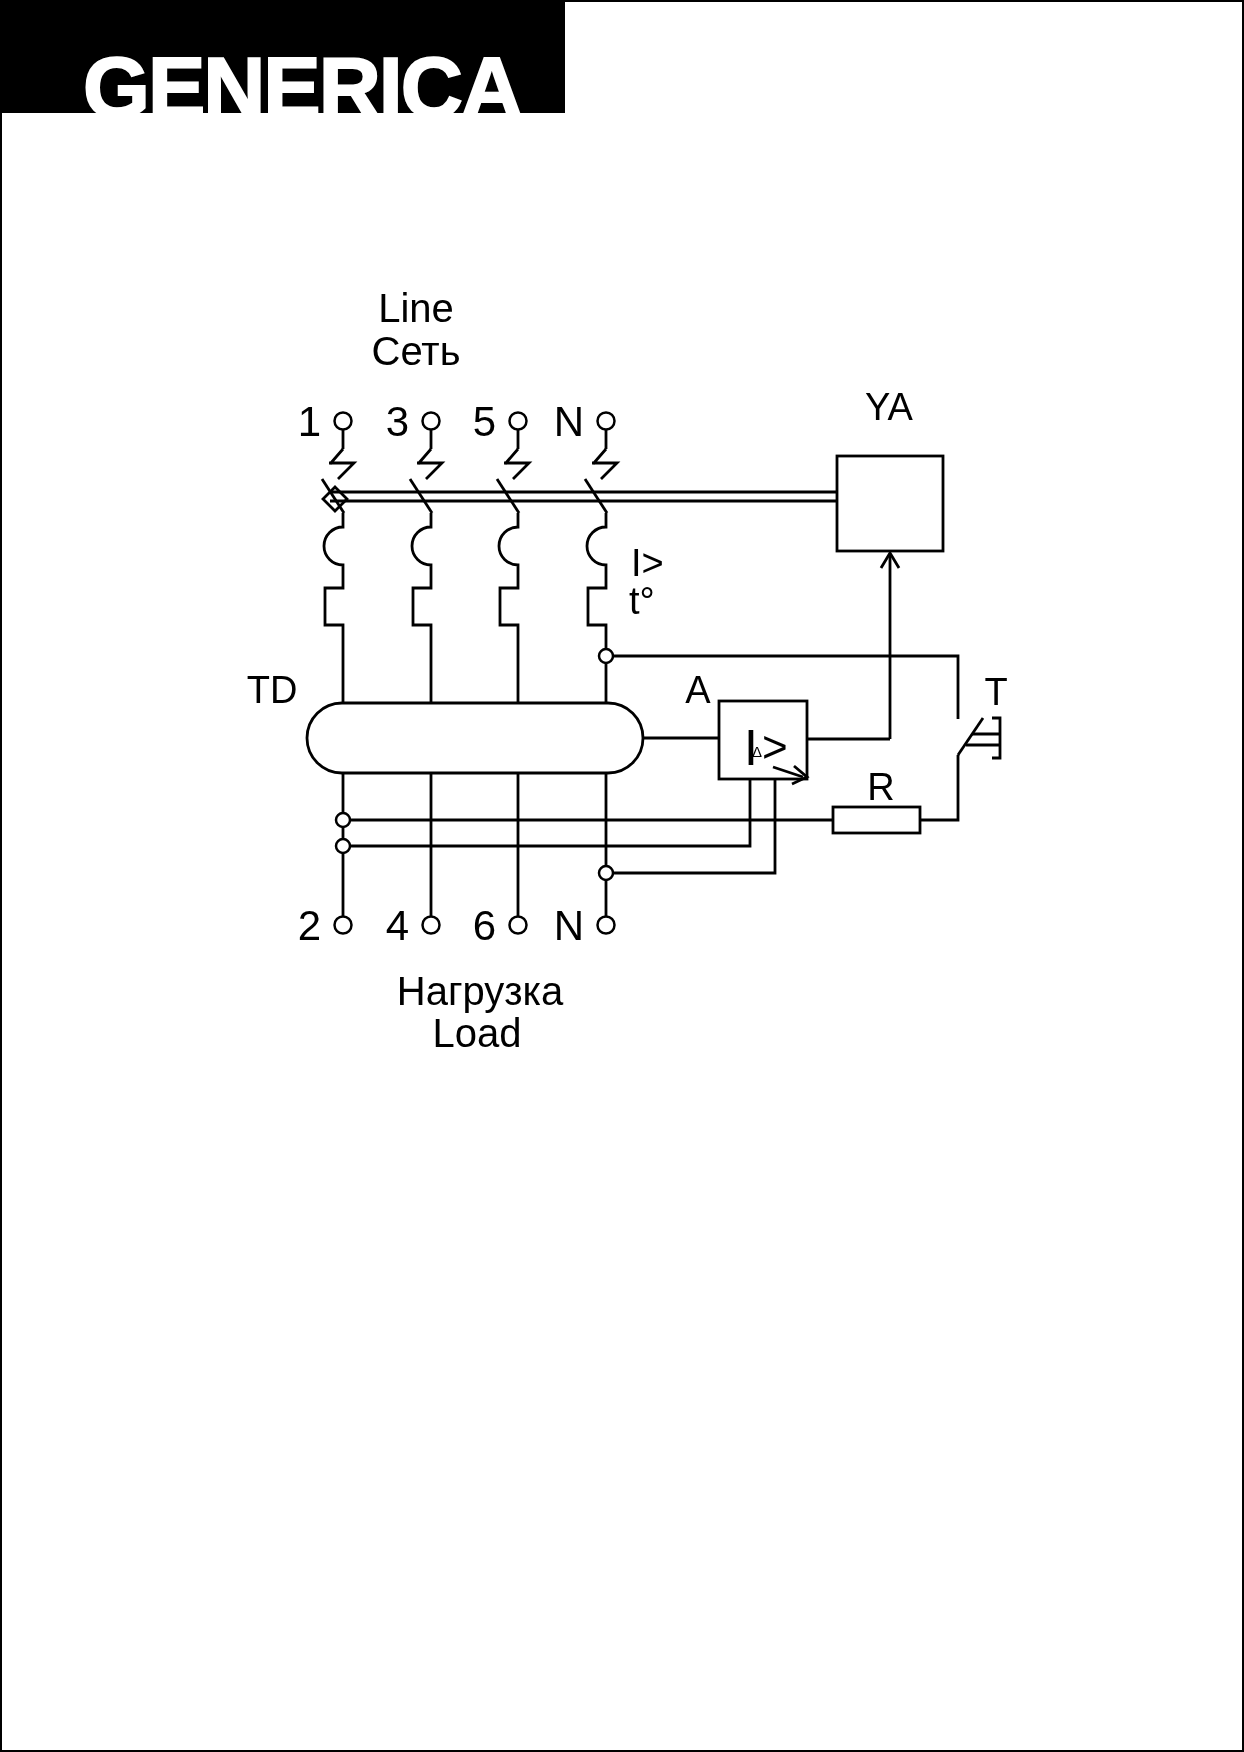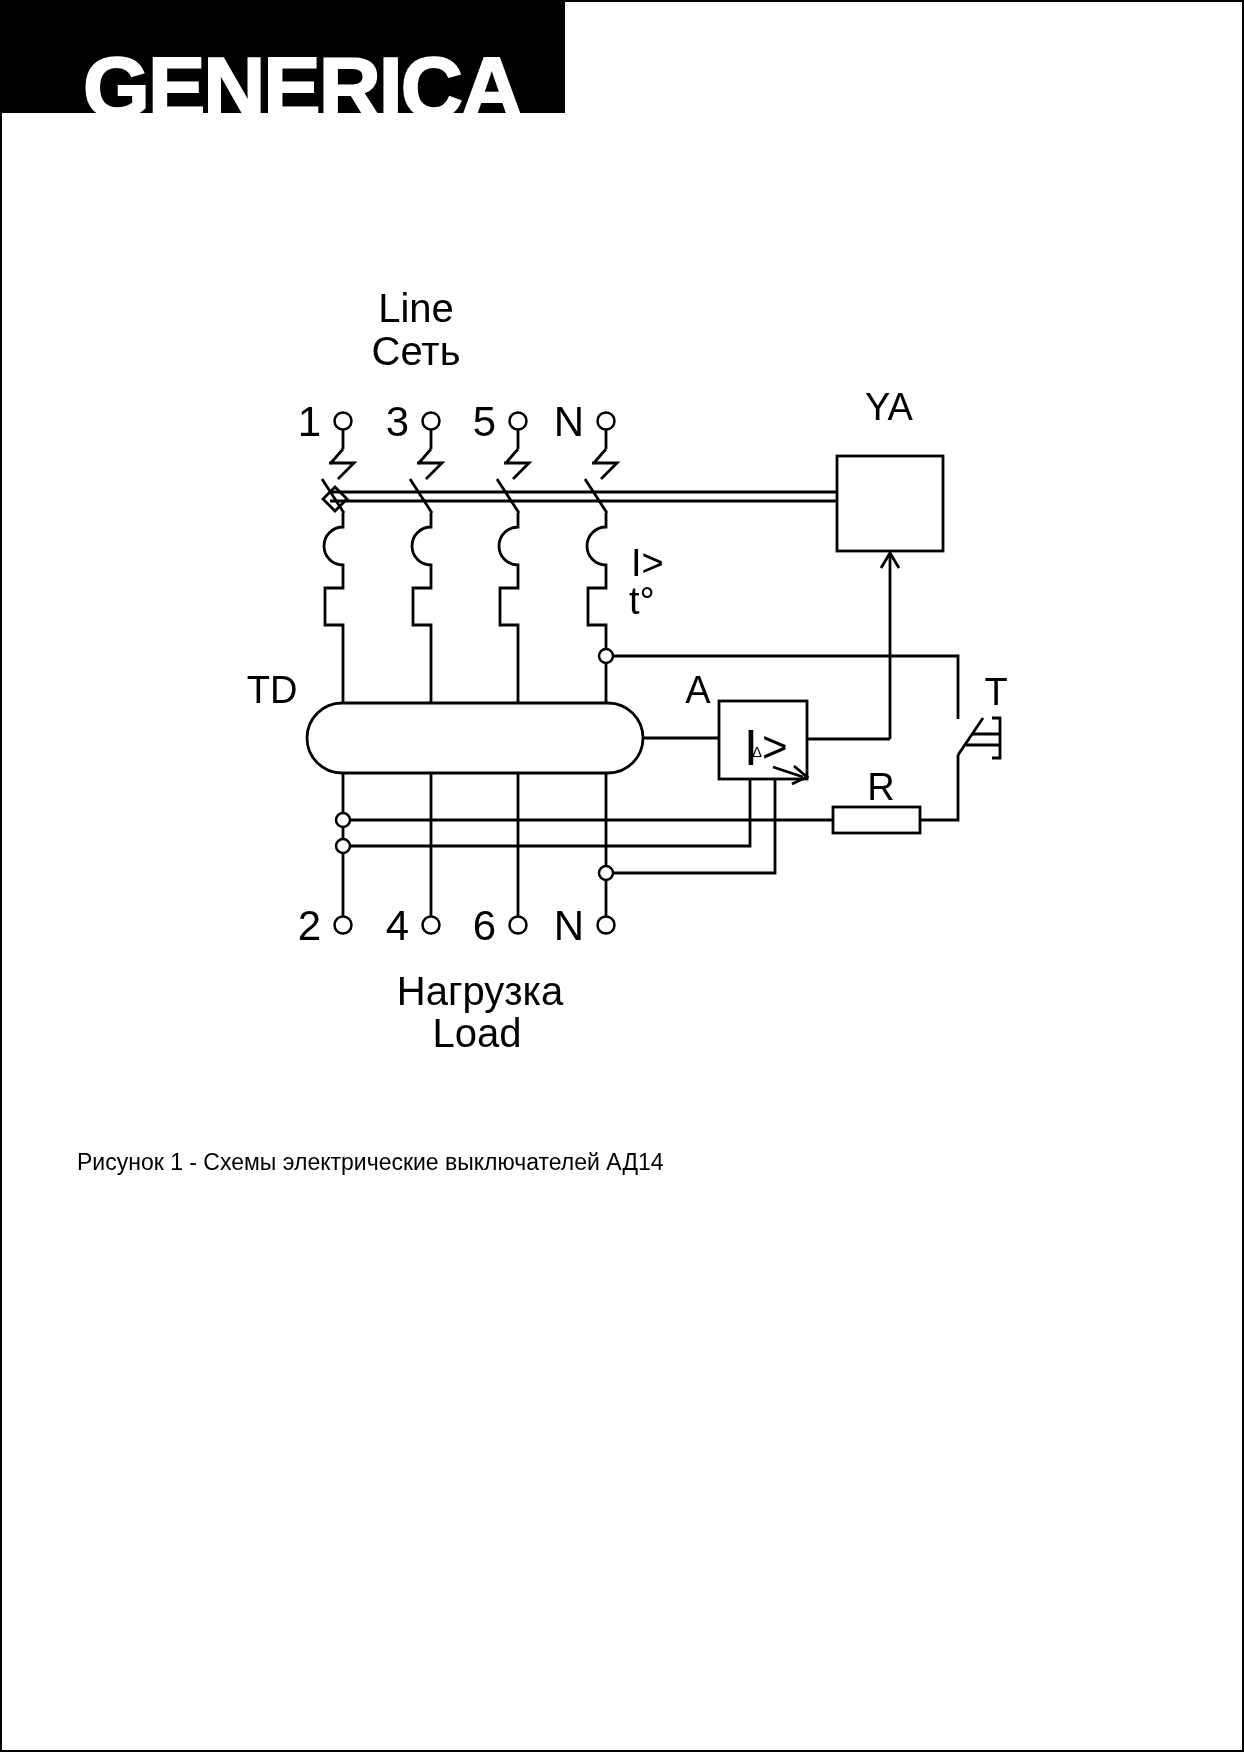--- a/index.html
+++ b/index.html
@@ -115,16 +115,15 @@
 
     <text x="321" y="940" font-size="42" text-anchor="end">2</text>
     <text x="409" y="940" font-size="42" text-anchor="end">4</text>
     <text x="496" y="940" font-size="42" text-anchor="end">6</text>
     <text x="584" y="940" font-size="42" text-anchor="end">N</text>
 
     <text x="480" y="1005" font-size="40" text-anchor="middle">Нагрузка</text>
     <text x="477" y="1047" font-size="40" text-anchor="middle">Load</text>
   </svg>
 
-  <div class="caption">Рисунок 1 - Схемы электрические выключателей АД14</div>
 
   <div class="frame"></div>
 </div>
 
 </body></html>

